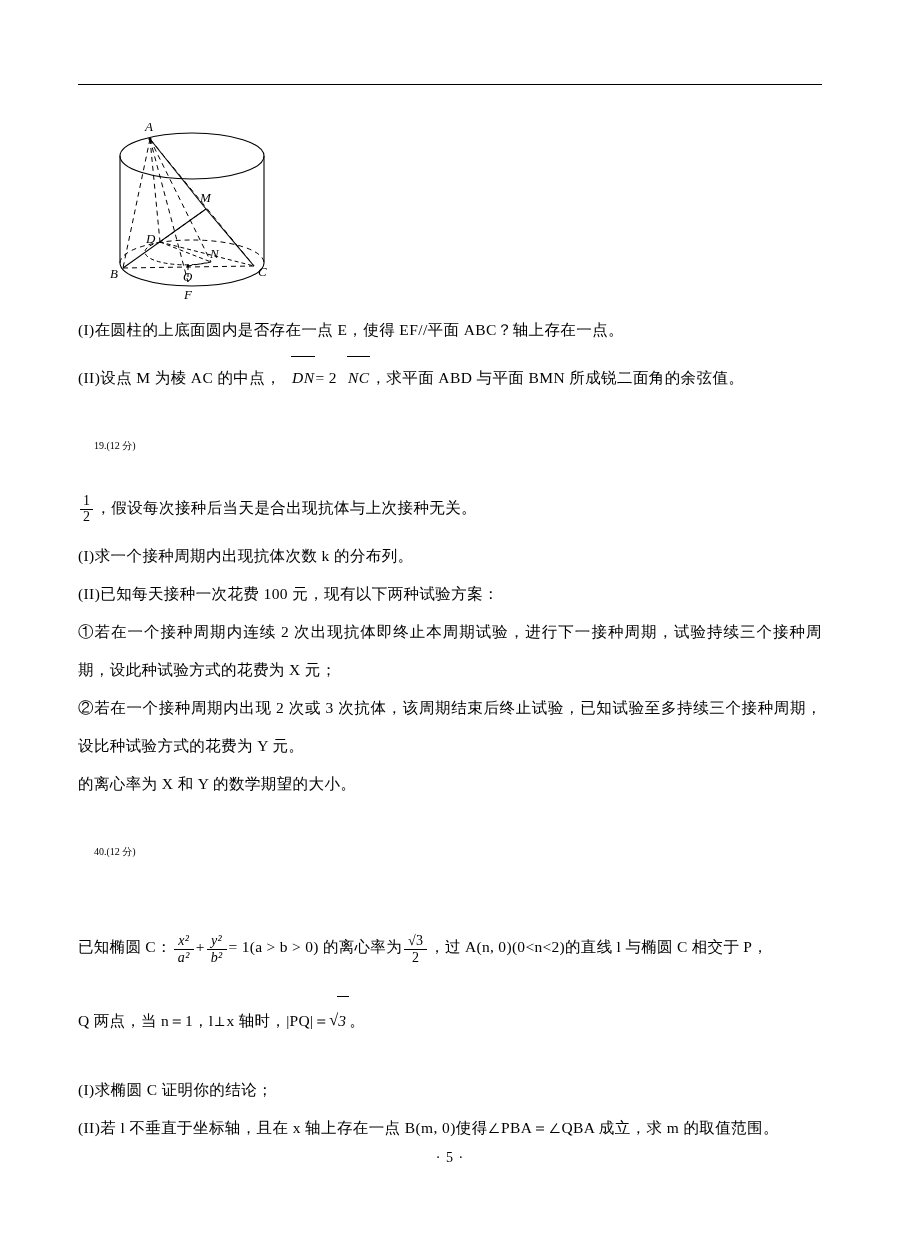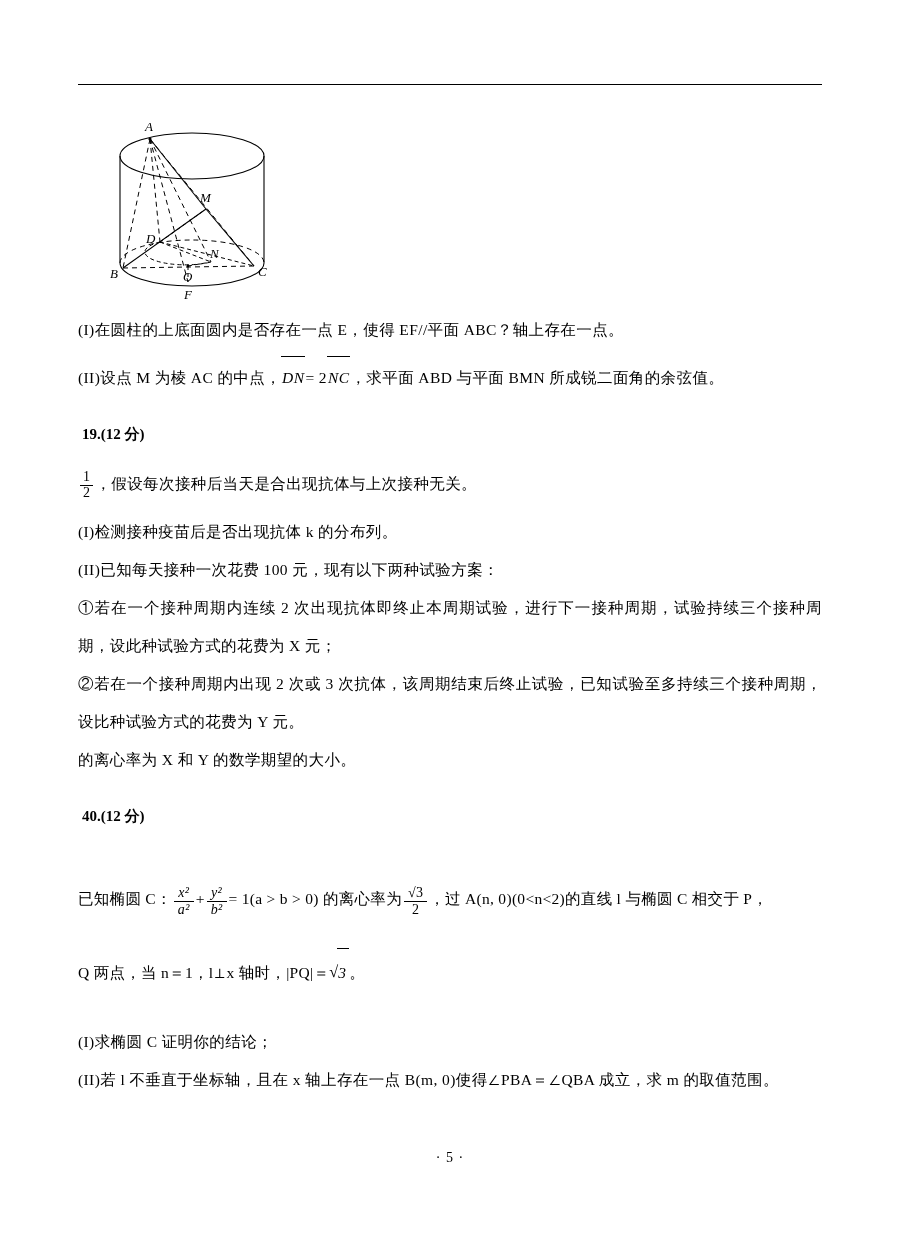--- a/index.html
+++ b/index.html
@@ -49,24 +49,23 @@
     margin: 0;
     font-size: 15.5px;
     line-height: 38px;
     letter-spacing: 0.4px;
     text-align: justify;
     text-justify: inter-ideograph;
   }
   .gap-sm { height: 10px; }
   .gap-md { height: 16px; }
   .sec-head {
-    font-size: 15px;
+    font-size: 10px;
     line-height: 34px;
-    margin: 4px;
-    font-weight: bold;
+    margin: 16px;
   }
   .frac {
     display: inline-block;
     vertical-align: -0.55em;
     text-align: center;
     font-size: 14px;
     line-height: 1.05;
     margin: 0 2px;
   }
   .frac .num {
@@ -77,20 +76,21 @@
   .frac .den {
     display: block;
     padding: 0 3px;
   }
   .ital { font-style: italic; font-family: "Liberation Serif", serif; }
   .vecbar {
     display: inline-block;
     position: relative;
     font-style: italic;
     padding: 0 1px;
+    margin-left: 10px;
   }
   .vecbar::before {
     content: "";
     position: absolute;
     left: 0; right: 0;
     top: -3px;
     border-top: 1.1px solid #000;
   }
   .sqrt {
     display: inline-block;
@@ -203,21 +203,21 @@
     <p class="para">(I)在圆柱的上底面圆内是否存在一点 E，使得 EF//平面 ABC？轴上存在一点。</p>
     <div class="gap-sm"></div>
     <p class="para"><span>(II)设点 M 为棱 AC 的中点，</span><span class="vecbar">DN</span><span>= 2</span><span class="vecbar">NC</span><span>，求平面 ABD 与平面 BMN 所成锐二面角的余弦值。</span></p>
 
     <div class="gap-md"></div>
 
     <p class="sec-head">19.(12 分)</p>
     <div class="gap-sm"></div>
     <p class="para"><span class="frac"><span class="num">1</span><span class="den">2</span></span><span>，假设每次接种后当天是合出现抗体与上次接种无关。</span></p>
     <div class="gap-sm"></div>
-    <p class="para">(I)检测接种疫苗后是否出现抗体 k 的分布列。</p>
+    <p class="para">(I)求一个接种周期内出现抗体次数 k 的分布列。</p>
     <p class="para">(II)已知每天接种一次花费 100 元，现有以下两种试验方案：</p>
     <p class="para">①若在一个接种周期内连续 2 次出现抗体即终止本周期试验，进行下一接种周期，试验持续三个接种周期，设此种试验方式的花费为 X 元；</p>
     <p class="para">②若在一个接种周期内出现 2 次或 3 次抗体，该周期结束后终止试验，已知试验至多持续三个接种周期，设比种试验方式的花费为 Y 元。</p>
     <p class="para">的离心率为 X 和 Y 的数学期望的大小。</p>
 
     <div class="gap-md"></div>
 
     <p class="sec-head">40.(12 分)</p>
     <div class="gap-md"></div>
     <p class="eqn-line"><span>已知椭圆 C：</span><span class="fracsq ital"><span class="num">x²</span><span class="den">a²</span></span><span>+</span><span class="fracsq ital"><span class="num">y²</span><span class="den">b²</span></span><span>= 1(a &gt; b &gt; 0) 的离心率为</span><span class="fracsq"><span class="num">√3</span><span class="den">2</span></span><span>，过 A(n, 0)(0&lt;n&lt;2)的直线 l 与椭圆 C 相交于 P，</span></p>

